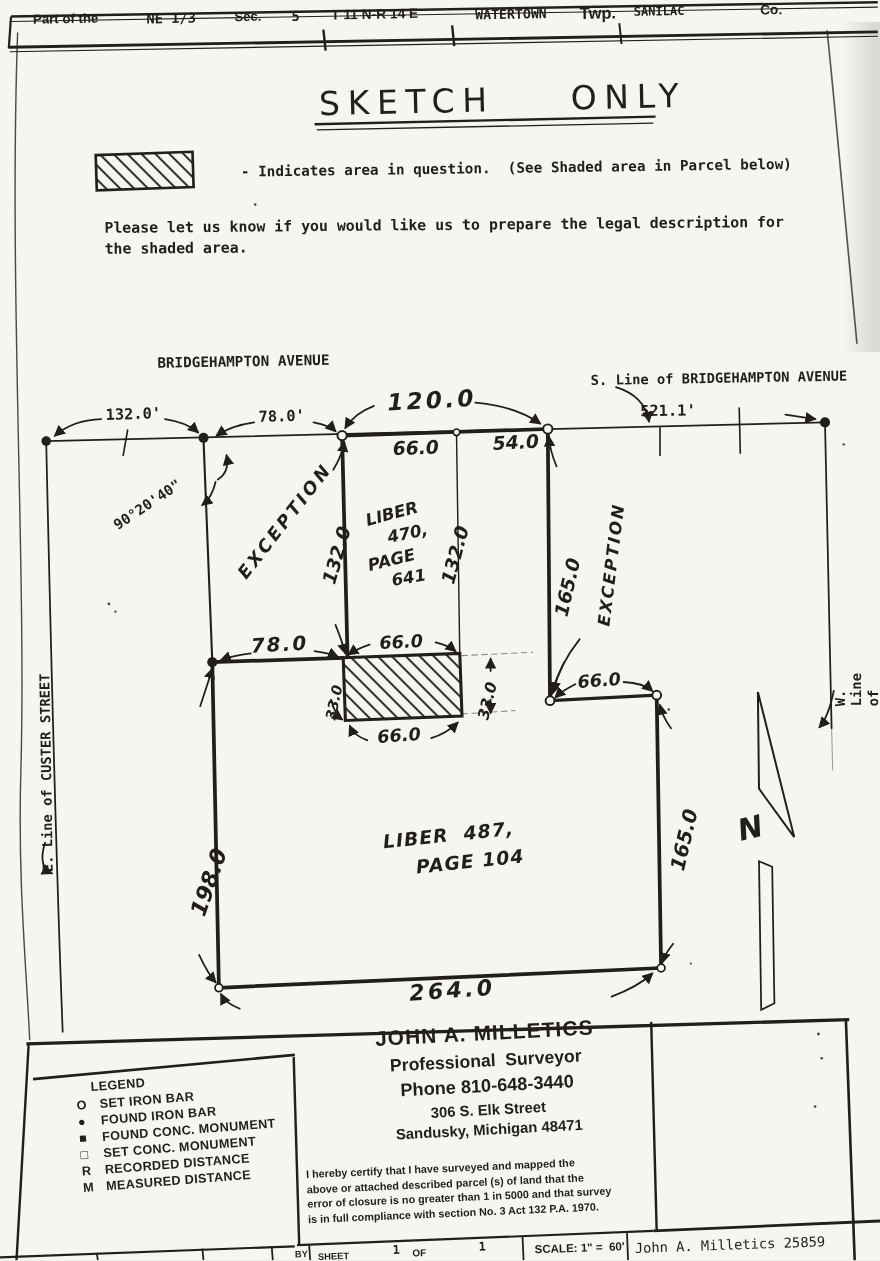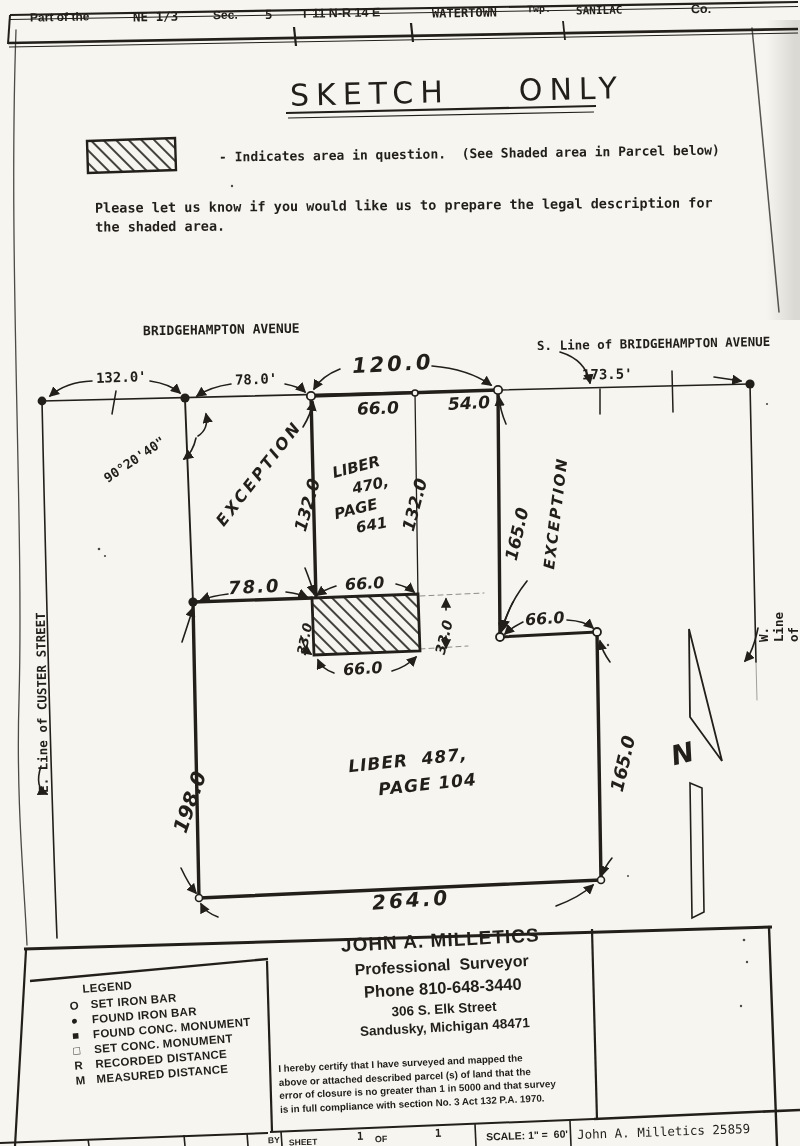--- a/index.html
+++ b/index.html
@@ -187,21 +187,21 @@
       <circle cx="767" cy="404" r="1.1"></circle>
     </g>
   </svg>
 
   <div class="abs pr" style="left:30px;top:10px;font-size:12px;transform:rotate(-1deg);">Part of the</div>
   <div class="abs tw" style="left:133px;top:9px;font-size:12.5px;transform:rotate(-1deg);">NE 1/3</div>
   <div class="abs pr" style="left:213px;top:8px;font-size:12px;transform:rotate(-1deg);">Sec.</div>
   <div class="abs tw" style="left:265px;top:7px;font-size:12.5px;transform:rotate(-1deg);">5</div>
   <div class="abs pr" style="left:301px;top:6px;font-size:12.5px;transform:rotate(-1deg);">T 11 N-R 14 E</div>
   <div class="abs tw" style="left:432px;top:6px;font-size:12px;transform:rotate(-1deg);">WATERTOWN</div>
-  <div class="abs pr" style="left:527px;top:4px;font-size:10px;transform:rotate(-1deg);font-family:Liberation Mono, monospace;">Twp.</div>
+  <div class="abs pr" style="left:527px;top:4px;font-size:15px;transform:rotate(-1deg);">Twp.</div>
   <div class="abs tw" style="left:576px;top:4px;font-size:11px;transform:rotate(-1deg);">SANILAC</div>
   <div class="abs pr" style="left:691px;top:2px;font-size:12.5px;transform:rotate(-1deg);">Co.</div>
 
   <div class="abs pre" style="left:290px;top:74px;font-family:'DejaVu Sans',sans-serif;font-size:30px;letter-spacing:7px;word-spacing:18px;transform:rotate(-1.3deg);color:var(--ink);">SKETCH  ONLY</div>
 
   <div class="abs tw pre" style="left:219px;top:146px;font-size:13px;transform:rotate(-0.8deg);">- Indicates area in question.  (See Shaded area in Parcel below)</div>
 
   <div class="abs tw" style="left:95px;top:196px;font-size:13.5px;line-height:19px;transform:rotate(-0.5deg);">
     <div>Please let us know if you would like us to prepare the legal description for</div>
     <div>the shaded area.</div>
@@ -210,21 +210,21 @@
   <div class="abs tw" style="left:143px;top:322px;font-size:13px;transform:rotate(-1deg);">BRIDGEHAMPTON AVENUE</div>
   <div class="abs tw" style="left:537px;top:336px;font-size:12.5px;transform:rotate(-1deg);">S. Line of BRIDGEHAMPTON AVENUE</div>
   <div class="abs tw vtext" style="left:36px;top:793px;font-size:12.5px;transform:rotate(-91deg);">E. Line of CUSTER STREET</div>
   <div class="abs tw vtext" style="left:756px;top:642px;font-size:12.5px;transform:rotate(-90deg);">W. Line of AUSTIN STREET</div>
 
   <div class="abs tw" style="left:96px;top:369px;font-size:14px;transform:rotate(-2deg);">132.0'</div>
   <div class="abs tw" style="left:235px;top:371px;font-size:14px;transform:rotate(-2deg);">78.0'</div>
   <div class="abs hw" style="left:352px;top:352px;font-size:21px;letter-spacing:3px;transform:rotate(-3deg);">120.0</div>
   <div class="abs hw" style="left:357px;top:398px;font-size:17px;transform:rotate(-2deg);">66.0</div>
   <div class="abs hw" style="left:448px;top:393px;font-size:17px;transform:rotate(-3deg);">54.0</div>
-  <div class="abs tw" style="left:582px;top:366px;font-size:14px;transform:rotate(-1deg);">173.5'</div>
+  <div class="abs tw" style="left:582px;top:366px;font-size:14px;transform:rotate(-1deg);">521.1'</div>
 
   <div class="abs tw vtext" style="left:101px;top:473px;font-size:13px;transform:rotate(-34deg);">90°20'40"</div>
   <div class="abs hw vtext" style="left:212px;top:518px;font-size:16px;letter-spacing:3px;transform:rotate(-52deg);">EXCEPTION</div>
   <div class="abs hw vtext" style="left:540px;top:568px;font-size:15px;letter-spacing:2px;transform:rotate(-83deg);">EXCEPTION</div>
 
   <div class="abs hw vtext" style="left:290px;top:528px;font-size:17px;transform:rotate(-74deg);">132.0</div>
   <div class="abs hw vtext" style="left:398px;top:528px;font-size:17px;transform:rotate(-75deg);">132.0</div>
   <div class="abs hw vtext" style="left:501px;top:558px;font-size:17px;transform:rotate(-77deg);">165.0</div>
 
   <div class="abs hw" style="left:332px;top:458px;font-size:15px;transform:rotate(-15deg);">LIBER</div>

